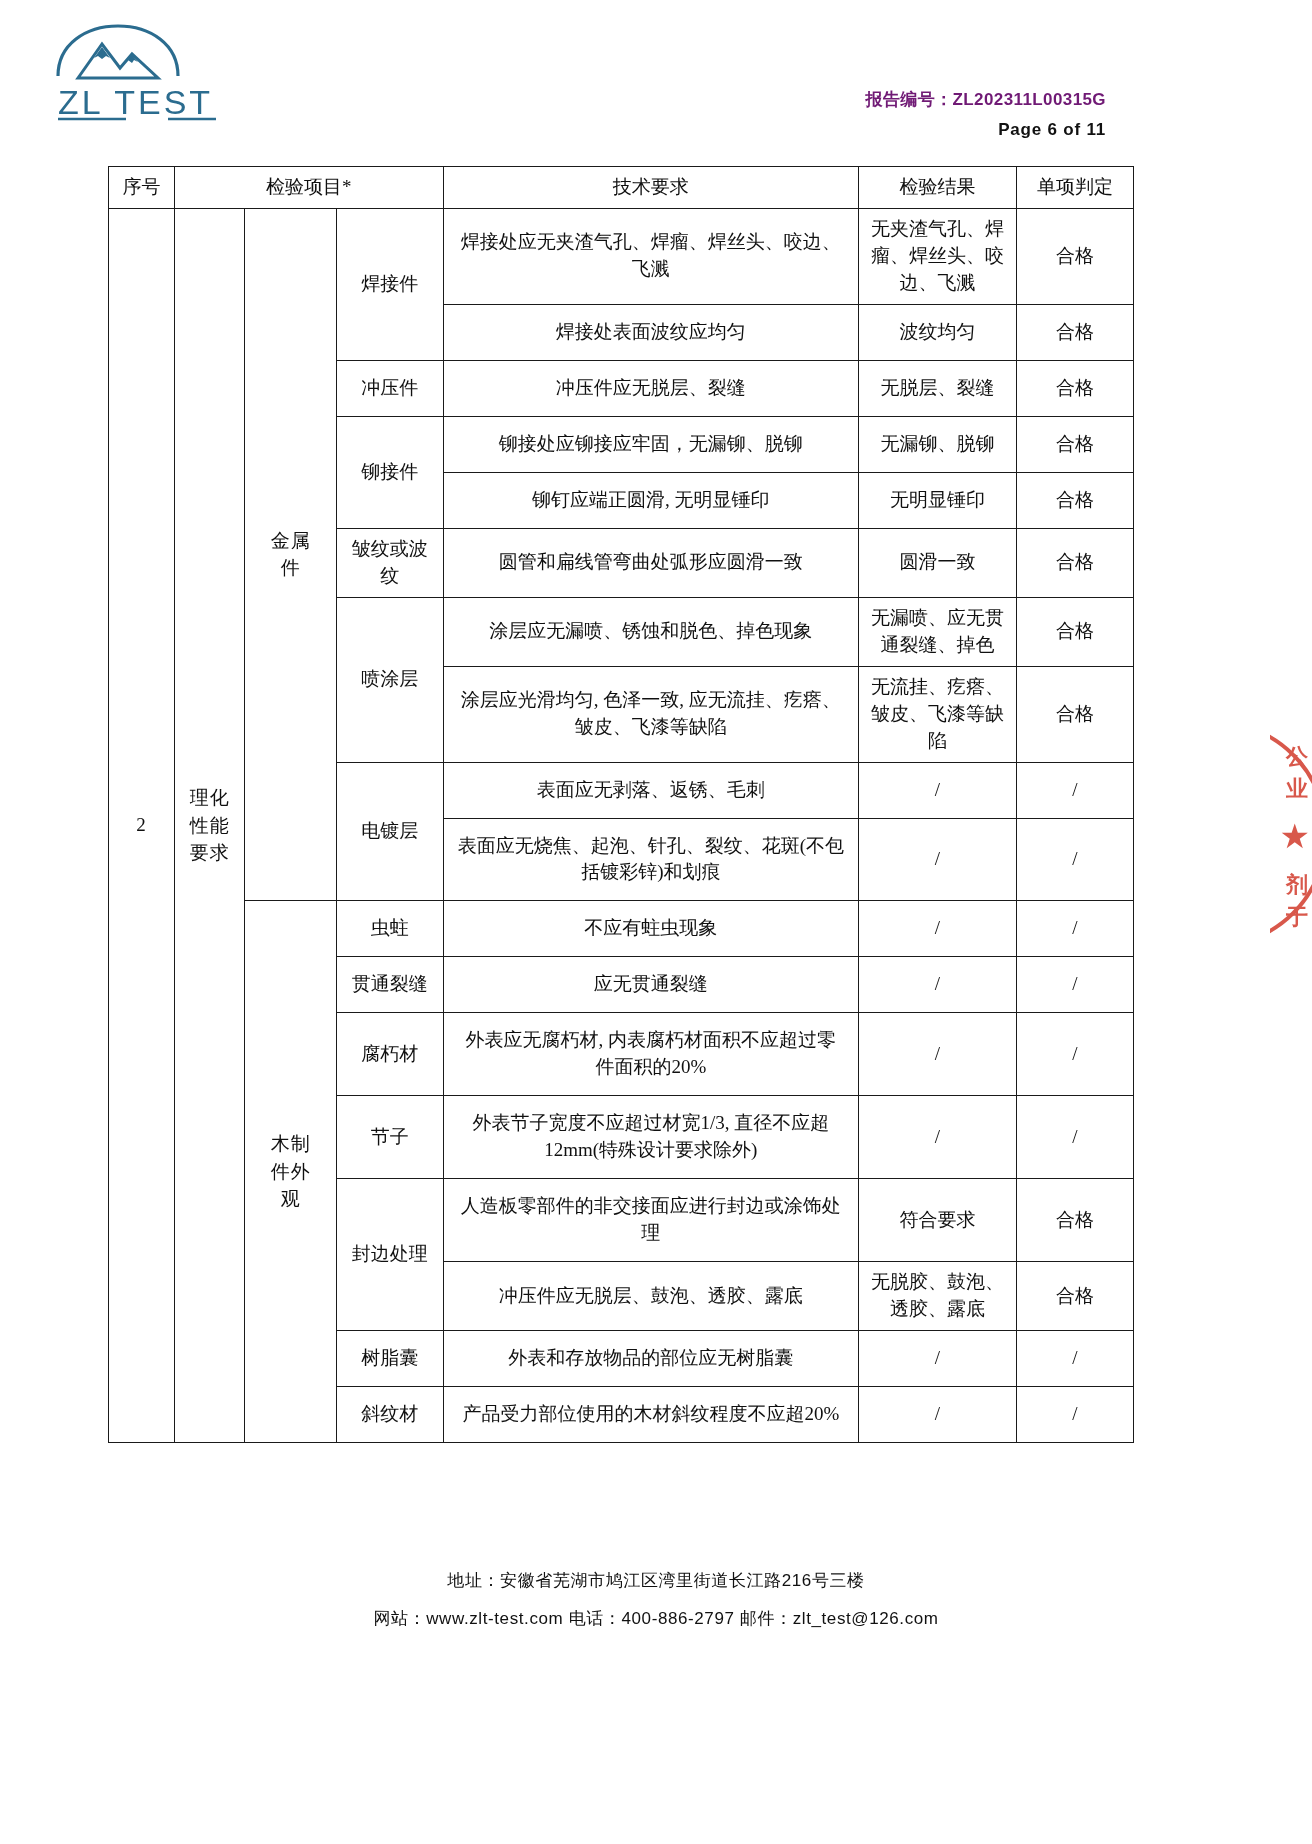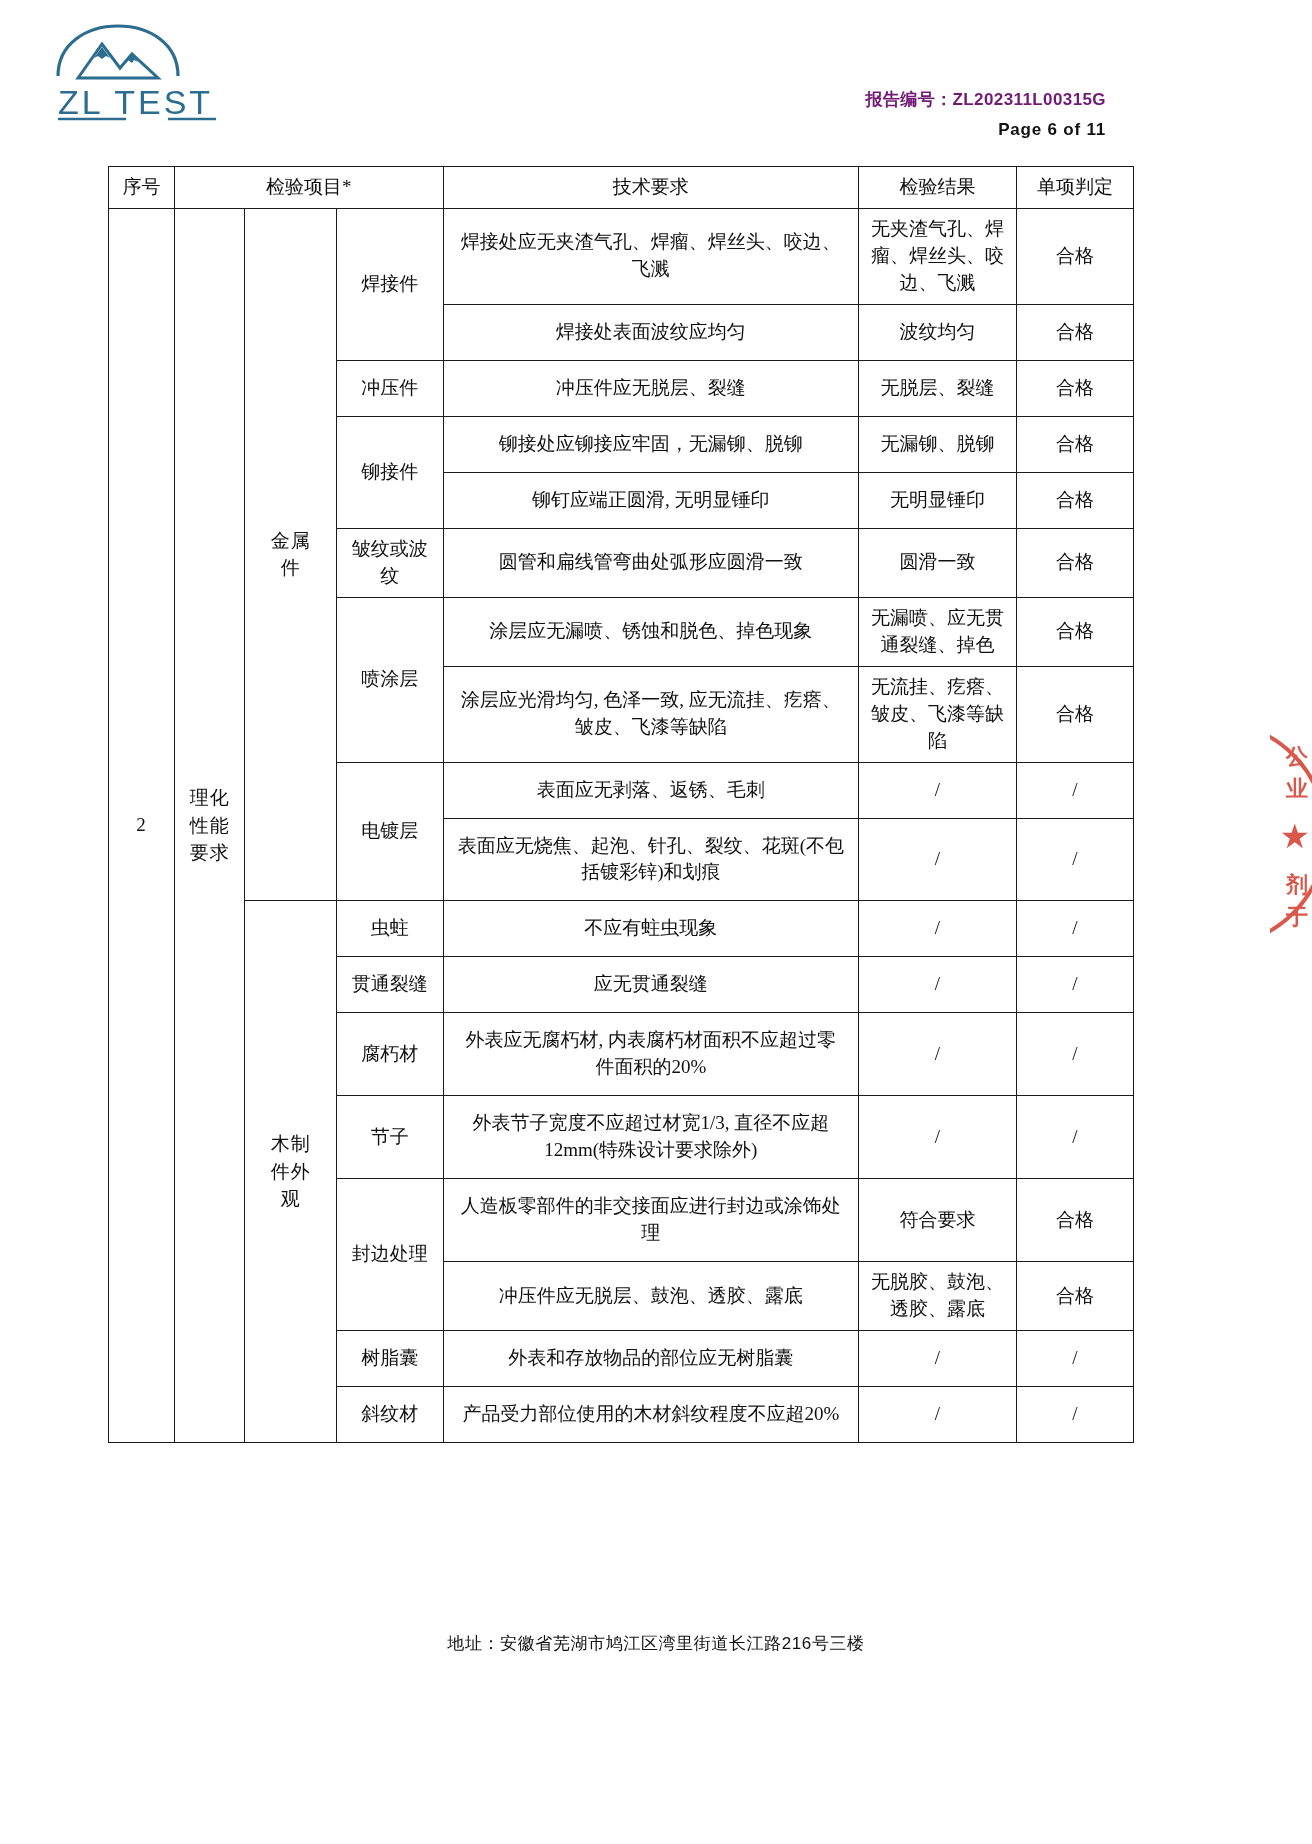--- a/index.html
+++ b/index.html
@@ -93,21 +93,21 @@
     line-height: 1.5;
   }
   .small-res { font-size: 18px; line-height: 1.4; }
   .req-cell  { font-size: 19.5px; }
   .slash { font-size: 20px; }
 
   
   .footer {
     position: absolute;
     left: 0;
-    top: 1632px;
+    top: 1569px;
     width: 1312px;
     text-align: center;
     font-family: "Liberation Sans", sans-serif;
   }
   .footer div {
     font-size: 17px;
     letter-spacing: 0.6px;
     margin-bottom: 15px;
     color: #111;
   }
@@ -333,13 +333,14 @@
       <td class="req-cell" style="padding:14px 14px">产品受力部位使用的木材斜纹程度不应超20%</td>
       <td class="slash">/</td>
       <td class="slash">/</td>
     </tr>
   </tbody>
     </table>
 </div>
 
 <div class="footer">
   <div class="line1">地址：安徽省芜湖市鸠江区湾里街道长江路216号三楼</div>
+  <div class="line2">网站：www.zlt-test.com  电话：400-886-2797  邮件：zlt_test@126.com</div>
 </div>
 
 </body></html>

